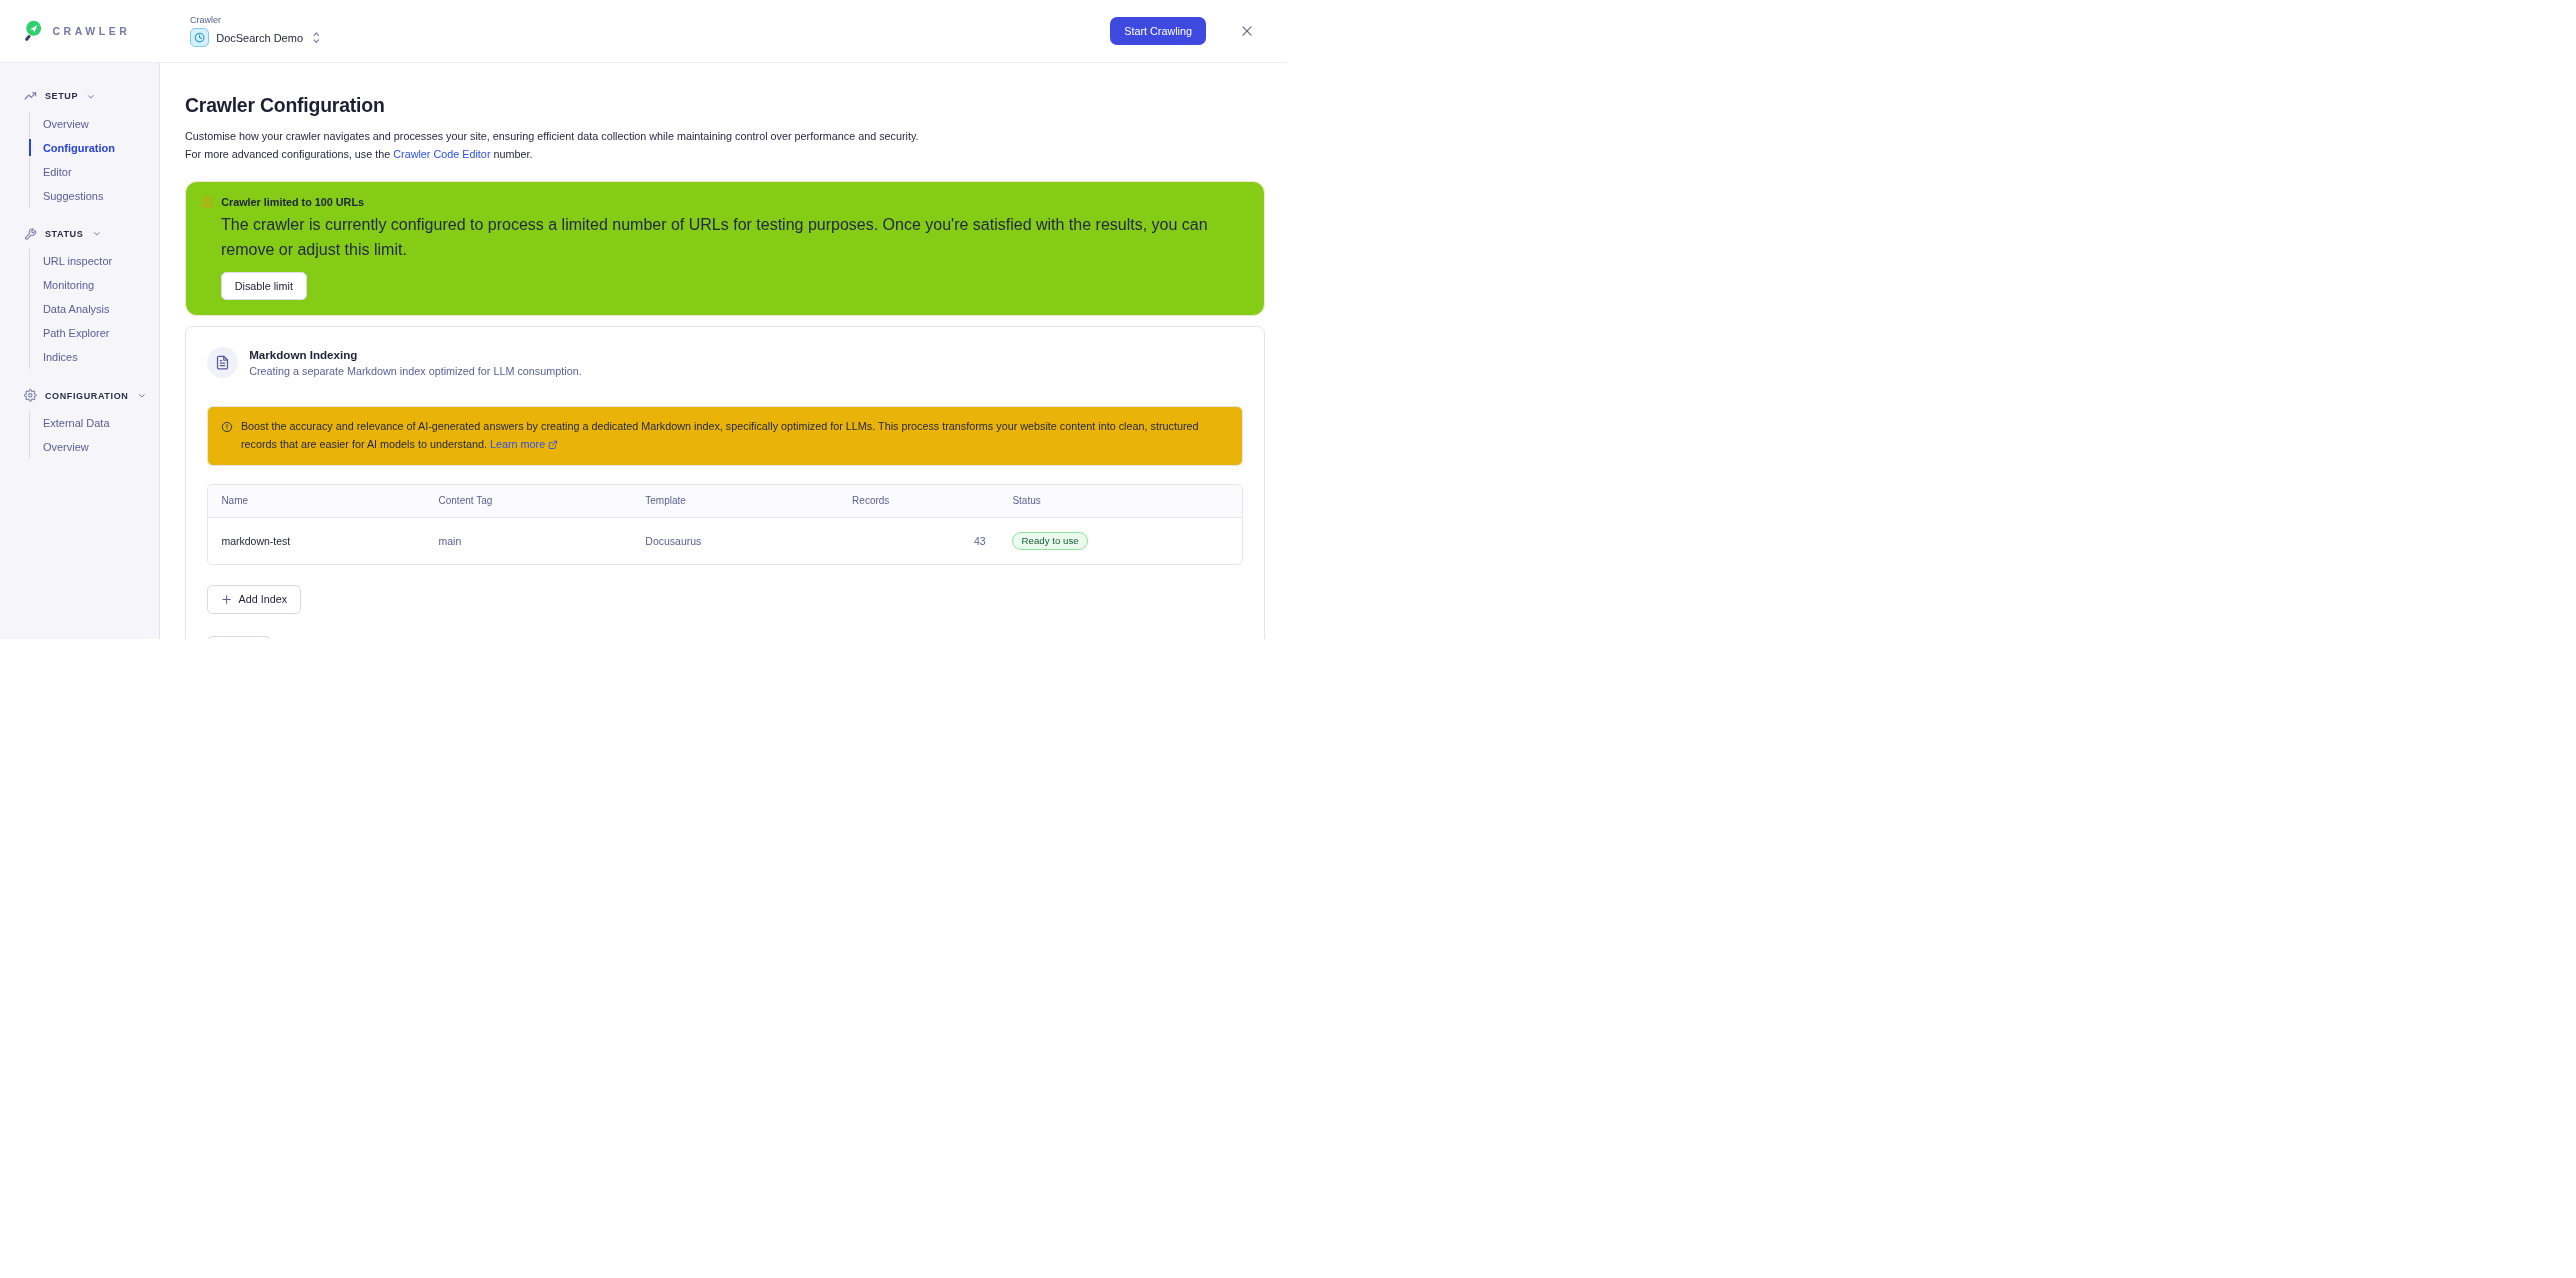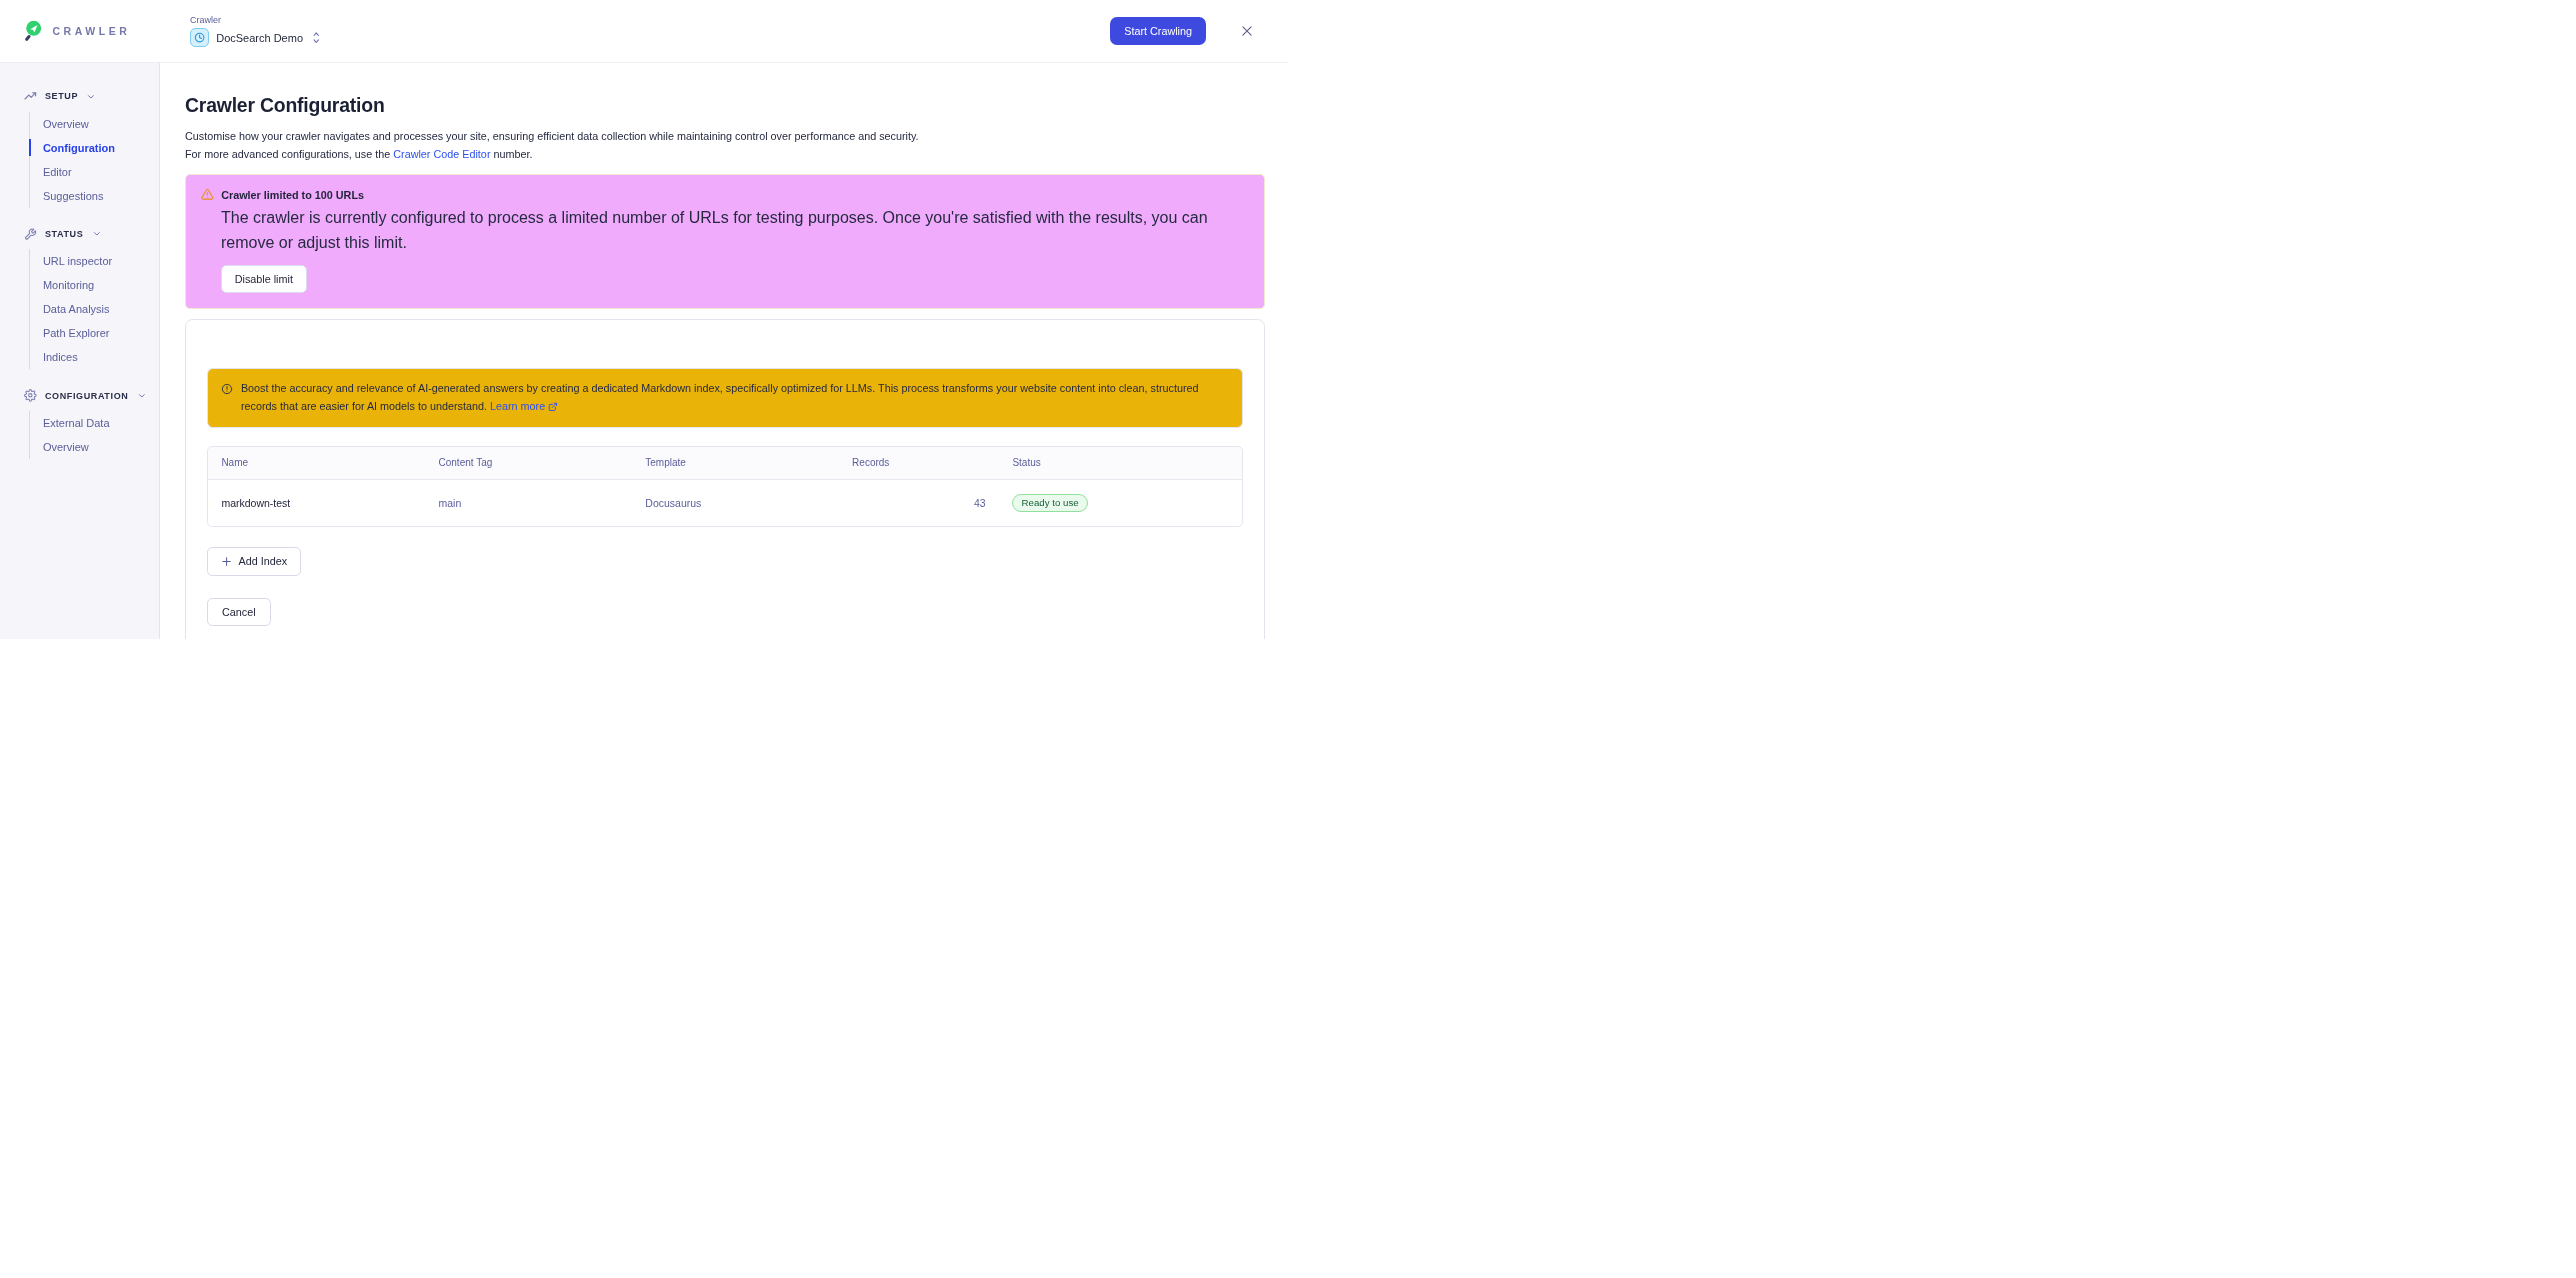--- a/index.html
+++ b/index.html
@@ -57,21 +57,21 @@
     content:""; position:absolute; left:-14px; top:3.7px; bottom:3.7px; width:1.9px; background:#2742e8;
   }
 
   
   .main { flex:1; padding:31px 23px 0 25px; overflow:hidden; background:#fff; }
   h1.page-title { font-size:19.4px; font-weight:700; color:#1b2034; letter-spacing:-0.01em; }
   .desc { margin-top:9.7px; font-size:10.8px; line-height:1.72; color:#262a40; }
   a.inline-link { color:#2c50f0; text-decoration:none; cursor:pointer; }
 
   .warning {
-    margin-top:10px; background:#f0abfc; border:0.7px solid #f2e8cf; border-radius:5px;
+    margin-top:17px; background:#84cc16; border:0.7px solid #f2e8cf; border-radius:12px;
     padding:13.4px 15px 15px;
   }
   .warn-head { display:flex; align-items:center; gap:7.5px; }
   .warn-icon { color:#e59119; flex-shrink:0; }
   .warn-title { font-size:10.8px; font-weight:700; color:#1f2337; }
   .warn-body { margin:5.2px 0 0 20px; font-size:16px; color:#262a40; line-height:1.55; }
   .btn-ghost {
     margin:9.7px 0 0 20px; background:#fff; border:0.7px solid #dcdcee; border-radius:5.2px;
     font-family:inherit; font-size:10.8px; color:#23263b; padding:6.7px 12.7px; cursor:pointer;
   }
@@ -263,20 +263,35 @@
           </svg>
         </span>
         <span class="warn-title">Crawler limited to 100 URLs</span>
       </div>
       <div class="warn-body">The crawler is currently configured to process a limited number of URLs for testing purposes. Once you're satisfied with the results, you can remove or adjust this limit.</div>
       <button class="btn-ghost">Disable limit</button>
     </div>
 
 
     <div class="card">
+      <div class="card-head">
+        <span class="card-circle">
+          <svg width="15" height="15" viewBox="0 0 24 24" fill="none" stroke="currentColor" stroke-width="2" stroke-linecap="round" stroke-linejoin="round">
+            <path d="M14 2H6a2 2 0 0 0-2 2v16a2 2 0 0 0 2 2h12a2 2 0 0 0 2-2V8z"></path>
+            <polyline points="14 2 14 8 20 8"></polyline>
+            <line x1="8.5" y1="13" x2="15.5" y2="13"></line>
+              <line x1="8.5" y1="17" x2="15.5" y2="17"></line>
+              <line x1="8.5" y1="9" x2="10.5" y2="9"></line>
+          </svg>
+        </span>
+        <div>
+          <div class="card-title">Markdown Indexing</div>
+          <div class="card-sub">Creating a separate Markdown index optimized for LLM consumption.</div>
+        </div>
+      </div>
 
       <div class="infobox">
         <span class="info-icon">
           <svg width="12" height="12" viewBox="0 0 24 24" fill="none" stroke="currentColor" stroke-width="2" stroke-linecap="round" stroke-linejoin="round">
             <circle cx="12" cy="12" r="9.3"></circle>
               <line x1="12" y1="7.2" x2="12" y2="12.6"></line>
               <line x1="12" y1="16.4" x2="12.01" y2="16.4"></line>
           </svg>
         </span>
         <span class="info-text">

